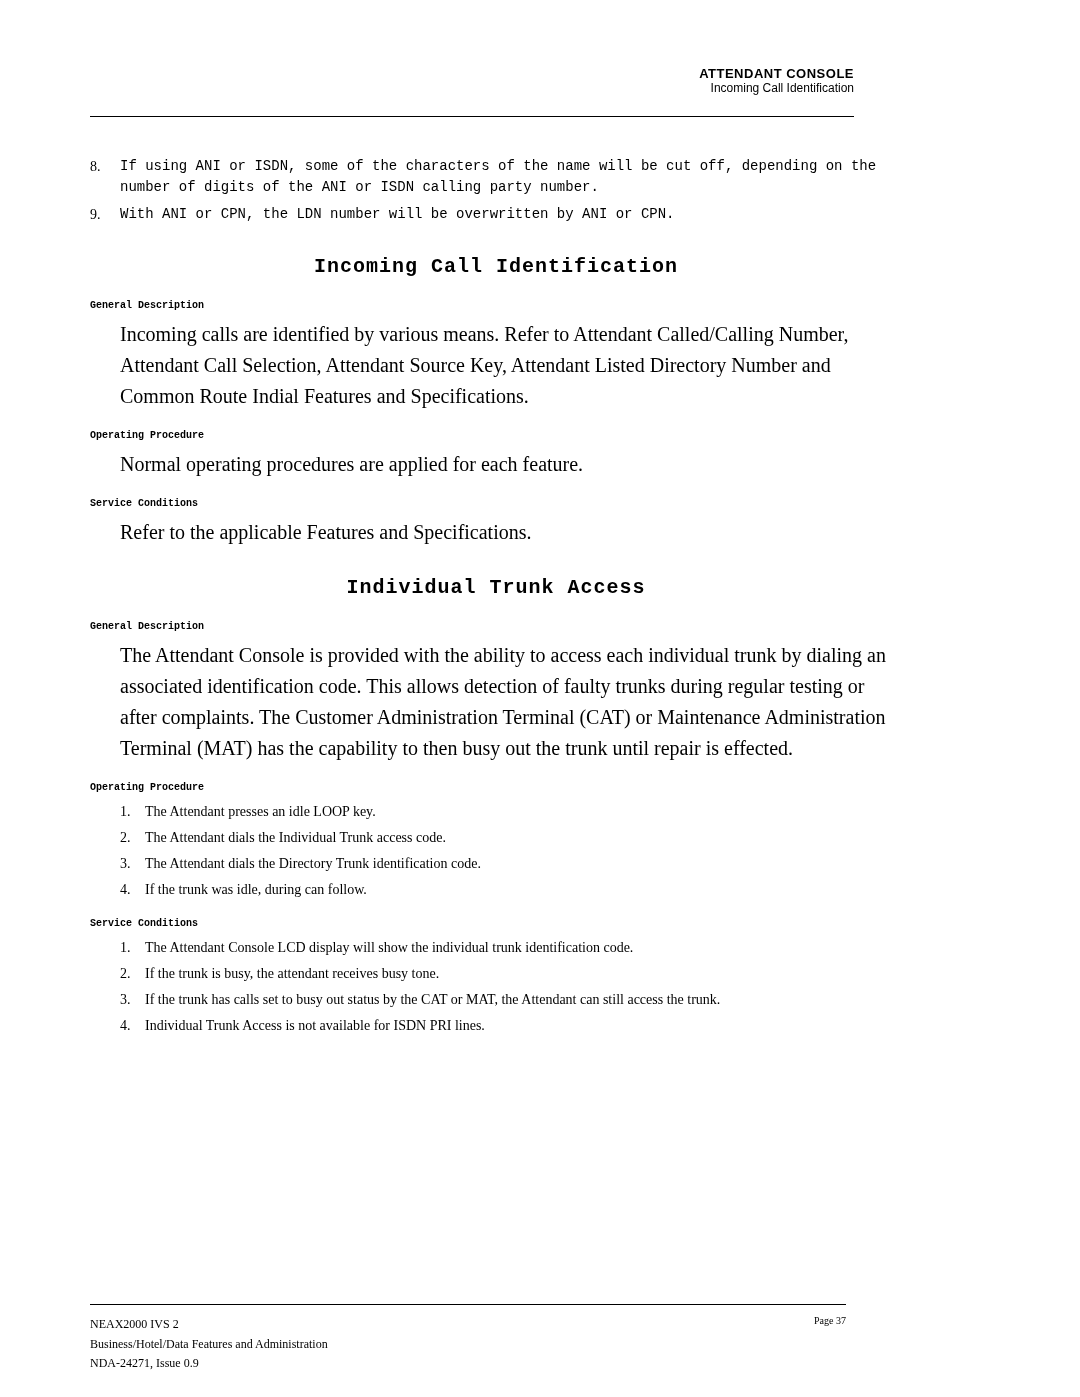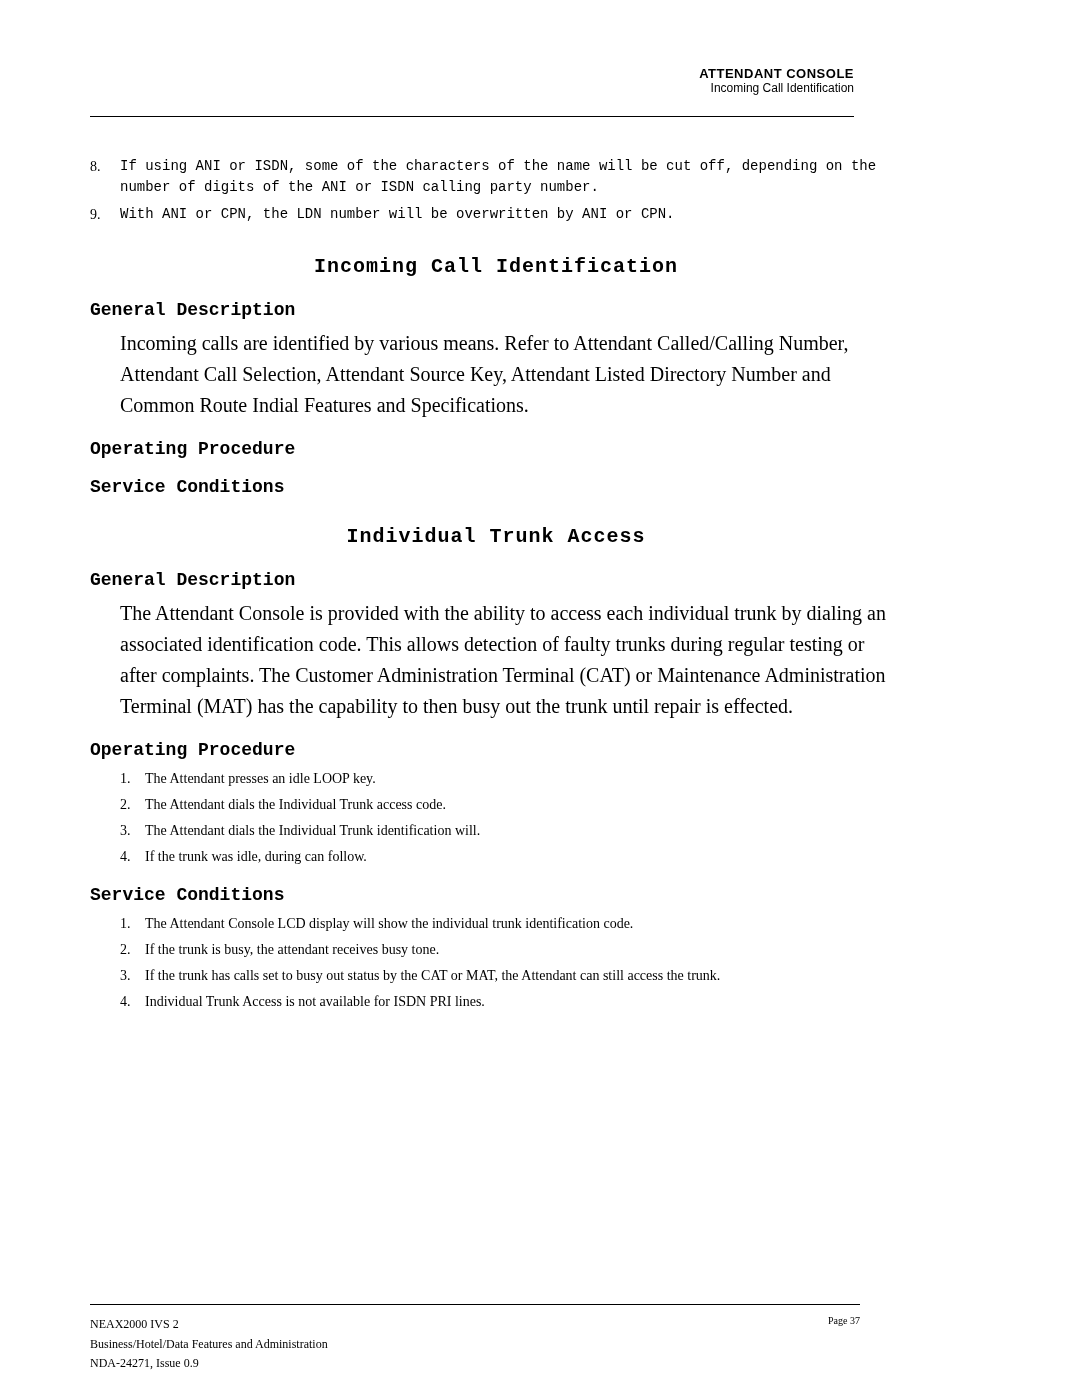--- a/index.html
+++ b/index.html
@@ -89,21 +89,21 @@
       font-family: 'Courier New', Courier, monospace;
       font-size: 20px;
       font-weight: bold;
       text-align: center;
       margin: 28px 0 22px 0;
       letter-spacing: 1px;
     }
 
     .subsection-title {
       font-family: 'Courier New', Courier, monospace;
-      font-size: 18px;
+      font-size: 10px;
       font-weight: bold;
       margin: 18px 0 8px 0;
     }
 
     .body-text {
       font-size: 20px;
       line-height: 1.55;
       margin-bottom: 10px;
       text-align: left;
     }
@@ -132,21 +132,21 @@
 
     .procedure-list li .text {
       flex: 1;
     }
 
     
     .page-footer {
       position: absolute;
       bottom: 50px;
       left: 90px;
-      right: 84px;
+      right: 98px;
     }
 
     .footer-line {
       height: 1px;
       background: #000;
       margin-bottom: 10px;
     }
 
     .footer-content {
       display: flex;
@@ -187,41 +187,43 @@
         <span class="text">With ANI or CPN, the LDN number will be overwritten by ANI or CPN.</span>
       </li>
     </ul>
 
     <h2 class="section-title">Incoming Call Identification</h2>
 
     <div class="subsection-title">General Description</div>
     <div class="body-text indented">Incoming calls are identified by various means. Refer to Attendant Called/Calling Number, Attendant Call Selection, Attendant Source Key, Attendant Listed Directory Number and Common Route Indial Features and Specifications.</div>
 
     <div class="subsection-title">Operating Procedure</div>
+    <div class="body-text indented">Normal operating procedures are applied for each feature.</div>
 
     <div class="subsection-title">Service Conditions</div>
+    <div class="body-text indented">Refer to the applicable Features and Specifications.</div>
 
     <h2 class="section-title">Individual Trunk Access</h2>
 
     <div class="subsection-title">General Description</div>
     <div class="body-text indented">The Attendant Console is provided with the ability to access each individual trunk by dialing an associated identification code. This allows detection of faulty trunks during regular testing or after complaints. The Customer Administration Terminal (CAT) or Maintenance Administration Terminal (MAT) has the capability to then busy out the trunk until repair is effected.</div>
 
     <div class="subsection-title">Operating Procedure</div>
     <ul class="procedure-list">
       <li>
         <span class="num">1.</span>
         <span class="text">The Attendant presses an idle LOOP key.</span>
       </li>
       <li>
         <span class="num">2.</span>
         <span class="text">The Attendant dials the Individual Trunk access code.</span>
       </li>
       <li>
         <span class="num">3.</span>
-        <span class="text">The Attendant dials the Individual Trunk identification will.</span>
+        <span class="text">The Attendant dials the Directory Trunk identification code.</span>
       </li>
       <li>
         <span class="num">4.</span>
         <span class="text">If the trunk was idle, during can follow.</span>
       </li>
     </ul>
 
     <div class="subsection-title">Service Conditions</div>
     <ul class="procedure-list">
       <li>

